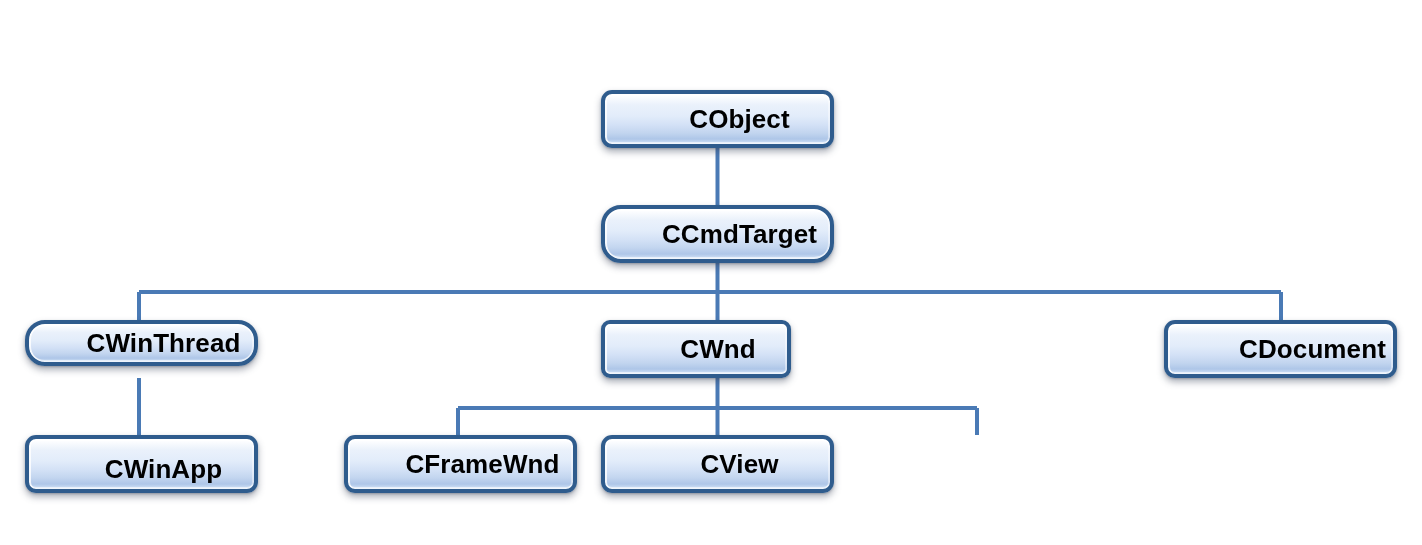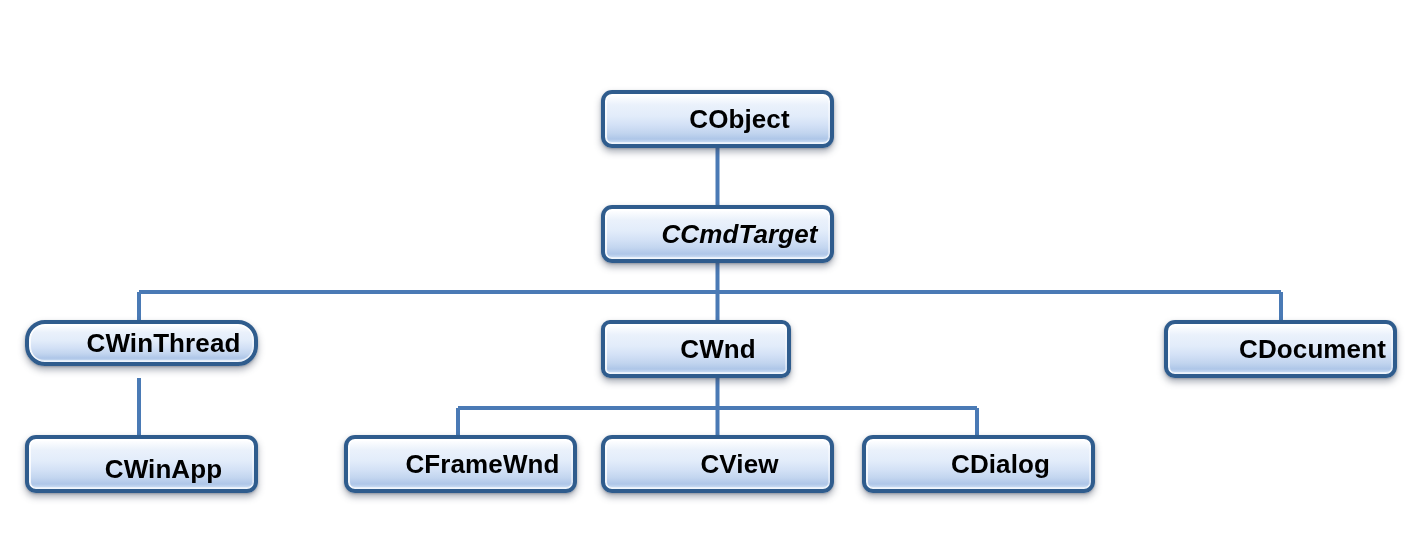--- a/index.html
+++ b/index.html
@@ -91,21 +91,21 @@
       <path d="M 977 408 L 977 435"></path>
     </g>
   </svg>
 
   <div id="node-layer">
 
     <div class="node" style="left: 601px; top: 90px; width: 233px; height: 58px; border-color: rgb(47, 92, 141); border-radius: 11px;">
       <span class="node-label" style="color: rgb(0, 0, 0);">CObject</span>
     </div>
 
-    <div class="node" style="left: 601px; top: 205px; width: 233px; height: 58px; border-color: rgb(47, 92, 141); border-radius: 11px; font-style: italic;">
+    <div class="node" style="left: 601px; top: 205px; width: 233px; height: 58px; border-color: rgb(47, 92, 141); border-radius: 20px;">
       <span class="node-label" style="color: rgb(0, 0, 0);">CCmdTarget</span>
     </div>
 
     <div class="node" style="left: 25px; top: 320px; width: 233px; height: 46px; border-color: rgb(47, 92, 141); border-radius: 20px;">
       <span class="node-label" style="color: rgb(0, 0, 0);">CWinThread</span>
     </div>
 
     <div class="node" style="left: 601px; top: 320px; width: 190px; height: 58px; border-color: rgb(47, 92, 141); border-radius: 9px;">
       <span class="node-label" style="color: rgb(0, 0, 0);">CWnd</span>
     </div>
@@ -119,18 +119,15 @@
     </div>
 
     <div class="node" style="left: 344px; top: 435px; width: 233px; height: 58px; border-color: rgb(47, 92, 141); border-radius: 11px;">
       <span class="node-label" style="color: rgb(0, 0, 0);">CFrameWnd</span>
     </div>
 
     <div class="node" style="left: 601px; top: 435px; width: 233px; height: 58px; border-color: rgb(47, 92, 141); border-radius: 11px;">
       <span class="node-label" style="color: rgb(0, 0, 0);">CView</span>
     </div>
 
-    <div class="node" style="left: 862px; top: 435px; width: 233px; height: 58px; border-color: rgb(47, 92, 141); border-radius: 11px;">
-      <span class="node-label" style="color: rgb(0, 0, 0);">CDialog</span>
-    </div>
 
   </div>
 </div>
 
 </body></html>

